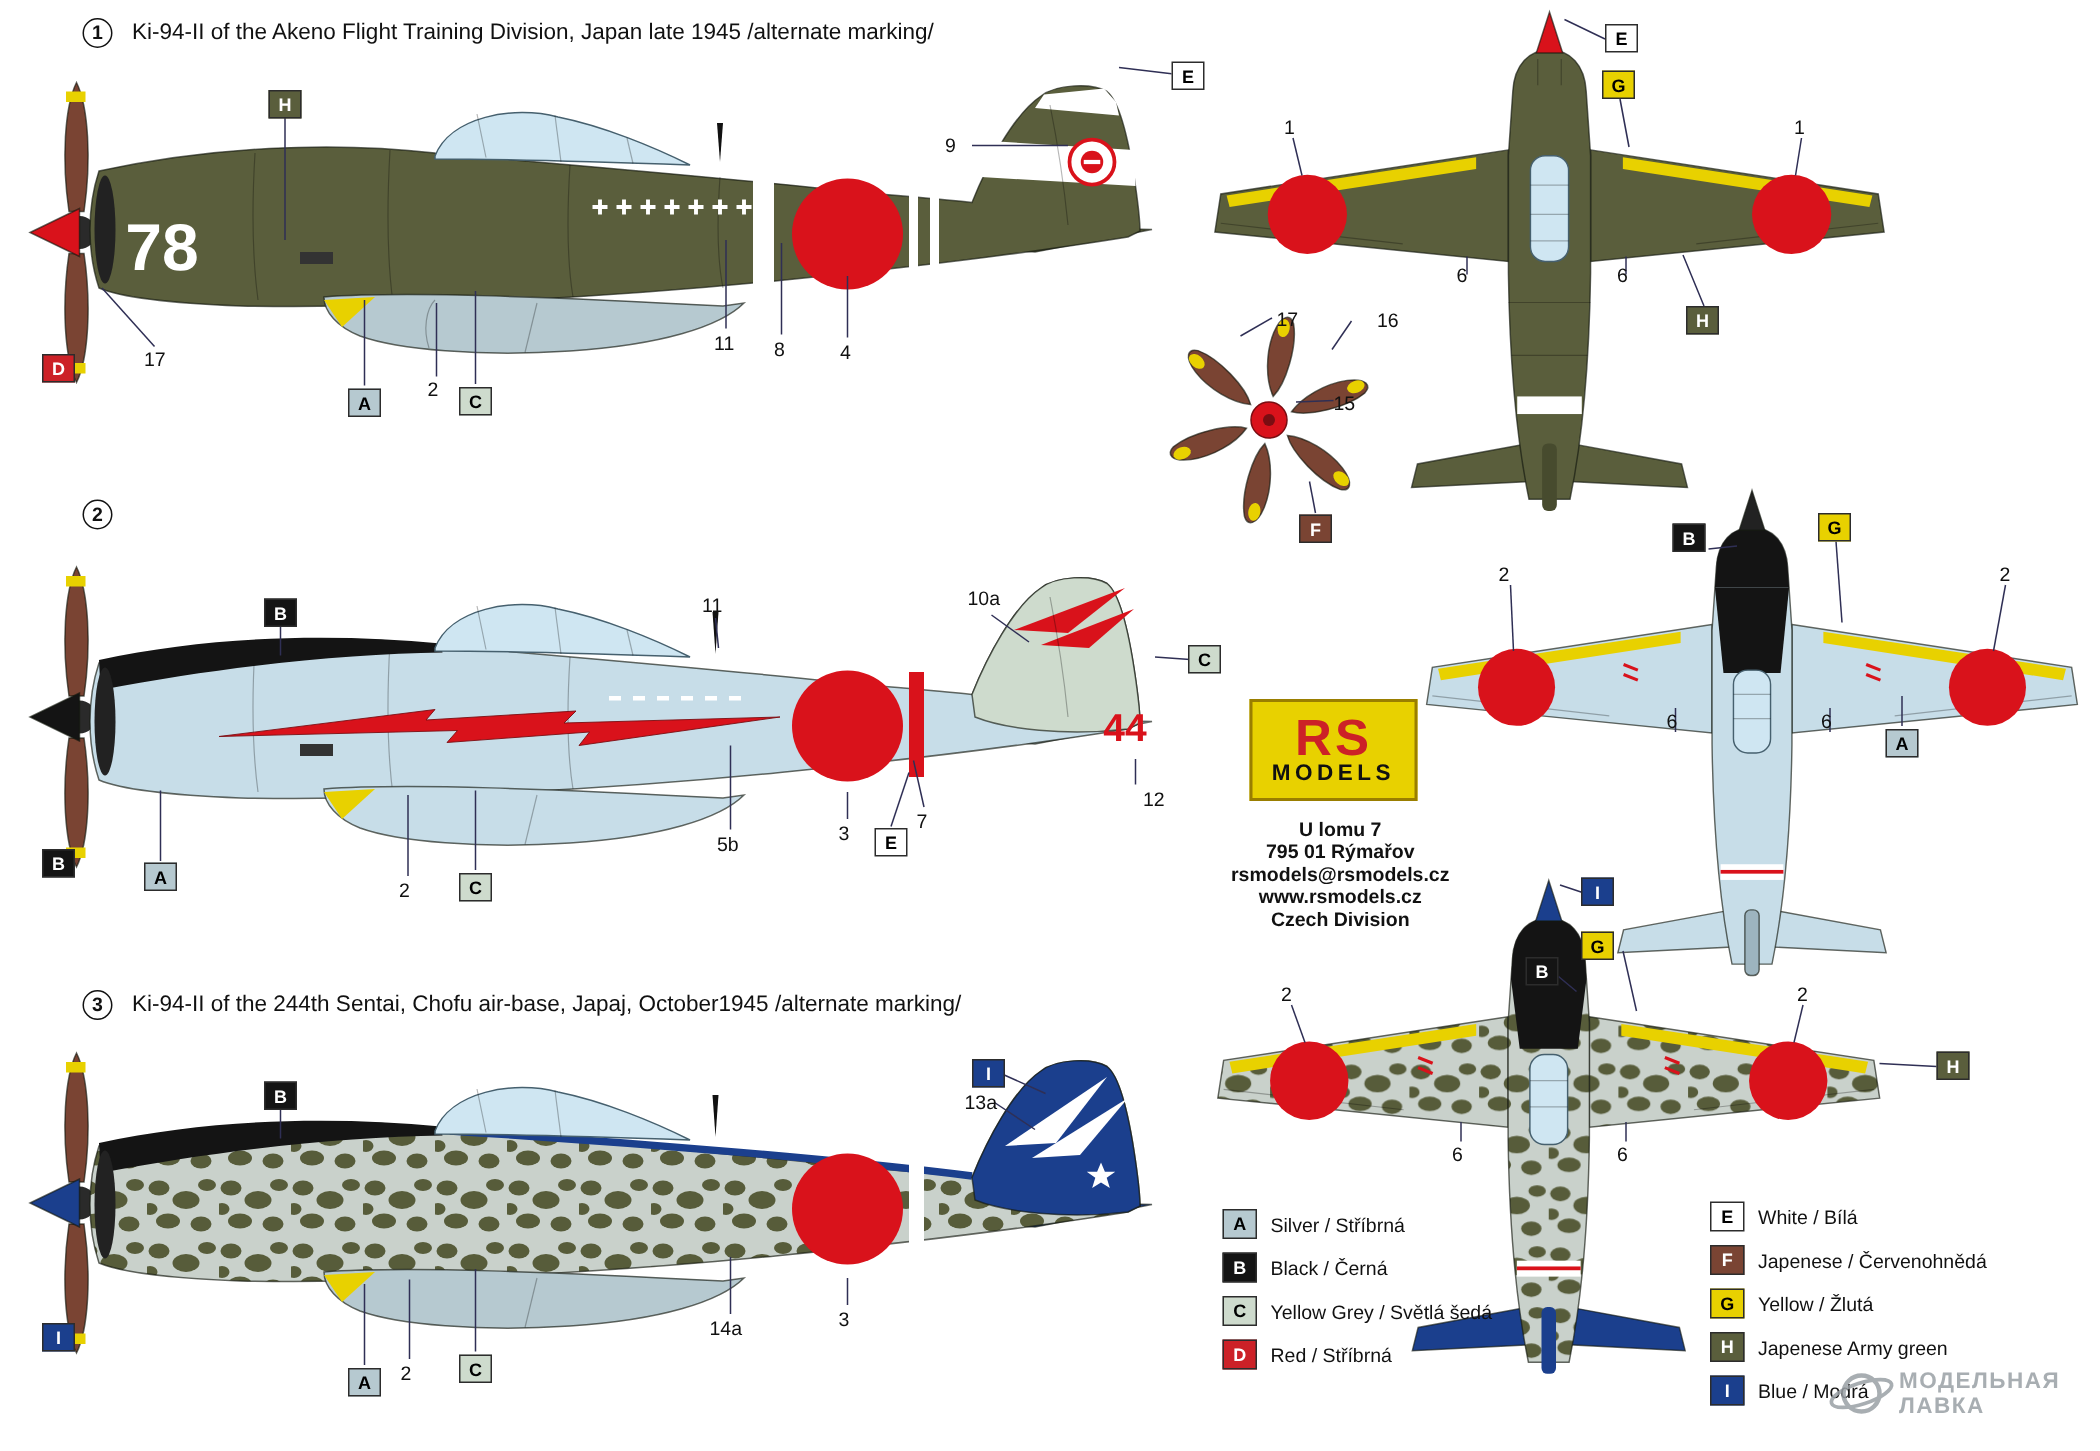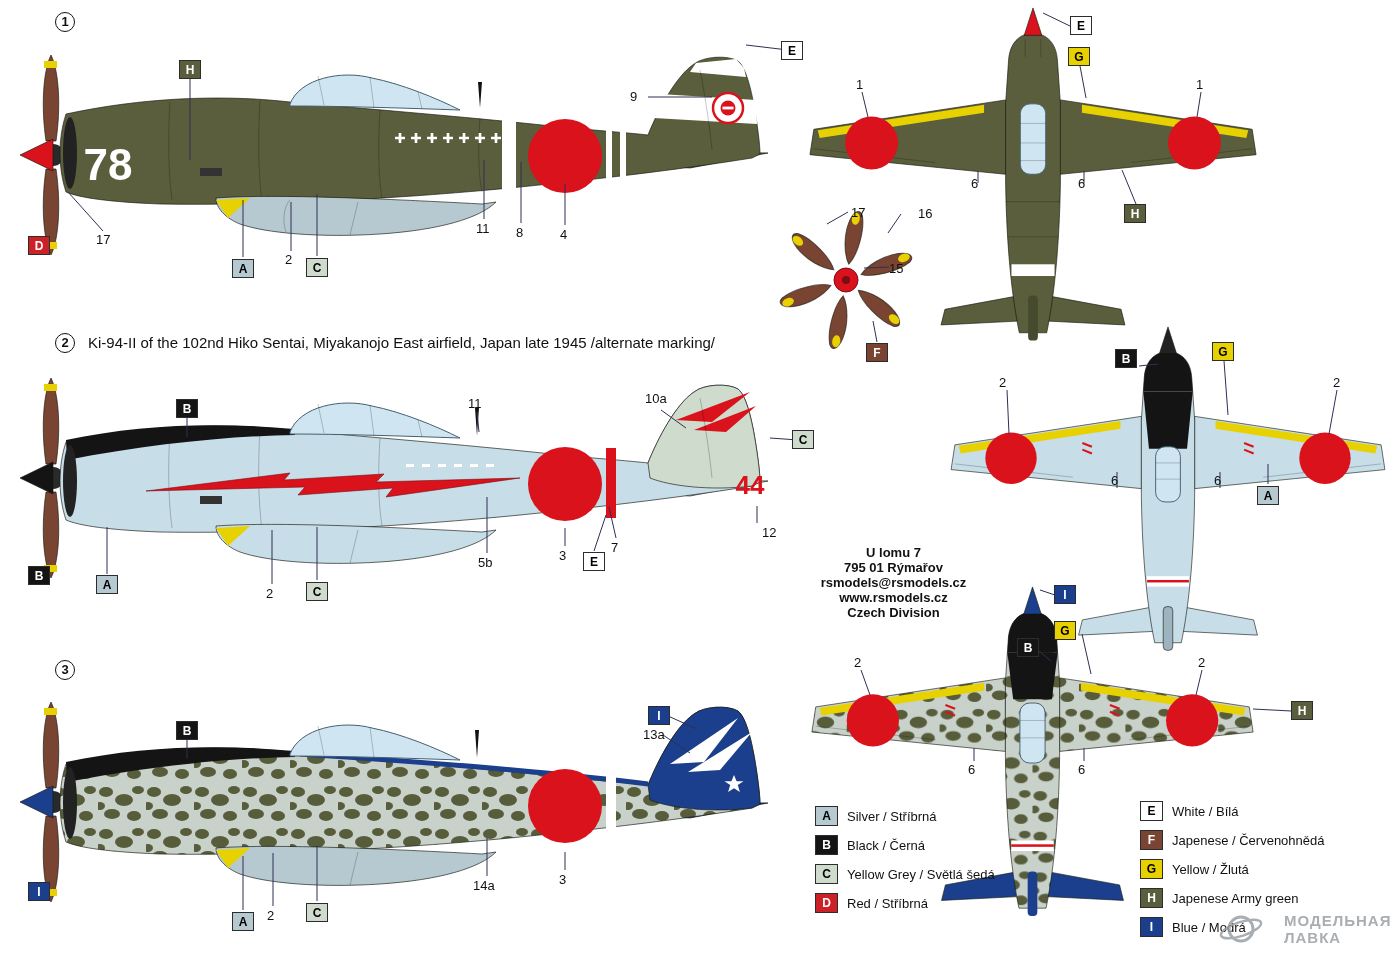--- a/index.html
+++ b/index.html
@@ -31,32 +31,33 @@
   .legend-row{position:absolute;display:flex;align-items:center;gap:9px}
   .legend-box{width:23px;height:20px;font-size:12px;font-weight:bold;display:flex;
               align-items:center;justify-content:center;border:1px solid #2c2c2c;flex:0 0 auto}
   .legend-label{font-size:13px;white-space:nowrap}
   .addr{position:absolute;left:806px;width:175px;text-align:center;font-size:13px;font-weight:bold;white-space:nowrap}
   #rslogo{position:absolute;left:833px;top:466px;width:112px;height:68px;background:var(--yellow);
           border:2px solid #9a7e00;display:flex;flex-direction:column;align-items:center;justify-content:center}
   #rslogo .rs{font-size:34px;font-weight:bold;color:var(--red);line-height:30px;letter-spacing:2px}
   #rslogo .models{font-size:15px;font-weight:bold;color:#111;letter-spacing:3px}
   #watermark{position:absolute;left:1218px;top:893px;width:182px;height:72px;display:flex;
-             align-items:center;gap:20px;color:#9aa0a5;opacity:.85}
+             align-items:center;gap:2px;color:#9aa0a5;opacity:.85}
   #watermark .wtxt{font-size:15px;font-weight:bold;line-height:17px;letter-spacing:1px}
 </style>
 </head>
 <body>
 
 <div id="page">
 
   <div class="circnum" style="left:55px;top:12px">1</div>
+  <div class="caption" style="left:88px;top:13px">Ki-94-II of the Akeno Flight Training Division, Japan late 1945 /alternate marking/</div>
   <div class="circnum" style="left:55px;top:333px">2</div>
-  <div class="caption" style="left:88px;top:334px">Ki-94-II of the 102nd Hiko Sentai, Miyakanojo East airfield, Japan late 1945 /alternate marking/</div>
   <div class="circnum" style="left:55px;top:660px">3</div>
+  <div class="caption" style="left:88px;top:661px">Ki-94-II of the 244th Sentai, Chofu air-base, Japaj, October1945 /alternate marking/</div>
 
   <svg class="abs" style="left:14px;top:45px" width="72" height="220" viewBox="0 0 70 220">
     <path class="f-brown oln" d="M36,10 C44,26 46,62 41,96 L31,96 C26,62 28,26 36,10 Z"></path>
     <rect class="f-yellow" x="29" y="16" width="13" height="7"></rect>
     <path class="f-brown oln" d="M36,210 C44,194 46,158 41,124 L31,124 C26,158 28,194 36,210 Z"></path>
     <rect class="f-yellow" x="29" y="197" width="13" height="7"></rect>
     <circle cx="38" cy="110" r="11" fill="#2a2a2a"></circle>
     <polygon class="f-red oln" points="5,110 38,94 38,126"></polygon>
   </svg>
   <svg class="abs" style="left:14px;top:368px" width="72" height="220" viewBox="0 0 70 220">
@@ -447,20 +448,24 @@
   <div class="pn" style="left:999px;top:375px">2</div>
   <div class="pn" style="left:1333px;top:375px">2</div>
   <div class="pn" style="left:1111px;top:473px">6</div>
   <div class="pn" style="left:1214px;top:473px">6</div>
 
   <div class="pn" style="left:854px;top:655px">2</div>
   <div class="pn" style="left:1198px;top:655px">2</div>
   <div class="pn" style="left:968px;top:762px">6</div>
   <div class="pn" style="left:1078px;top:762px">6</div>
 
+  <div id="rslogo">
+    <div class="rs">RS</div>
+    <div class="models">MODELS</div>
+  </div>
   <div class="addr" style="top:545px">U lomu 7</div>
   <div class="addr" style="top:560px">795 01 Rýmařov</div>
   <div class="addr" style="top:575px">rsmodels@rsmodels.cz</div>
   <div class="addr" style="top:590px">www.rsmodels.cz</div>
   <div class="addr" style="top:605px">Czech Division</div>
 
   <div class="legend-row" style="left:815px;top:806px">
     <div class="legend-box sw-A">A</div>
     <div class="legend-label">Silver / Stříbrná</div>
   </div>

